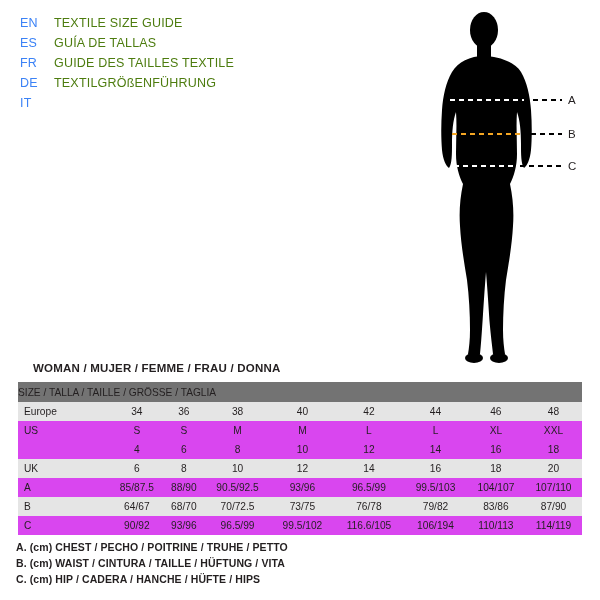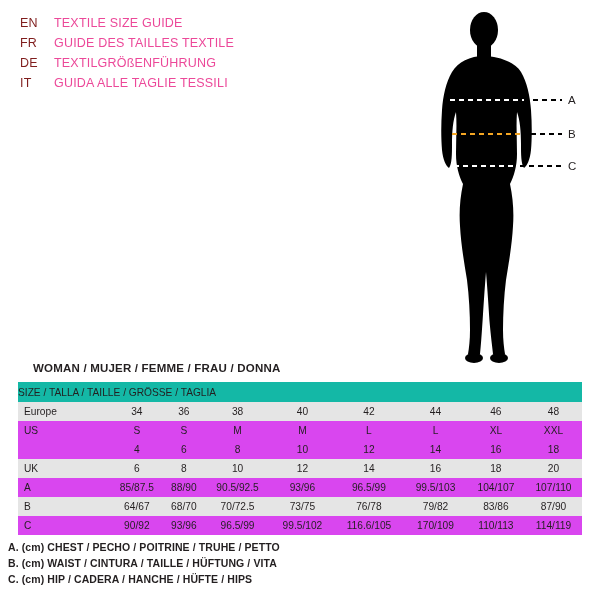--- a/index.html
+++ b/index.html
@@ -30,26 +30,26 @@
   }
   .lang-row {
     display: flex;
     align-items: baseline;
     height: 20px;
   }
   .lang-code {
     width: 34px;
     font-size: 12.5px;
     letter-spacing: 0.2px;
-    color: #7f1d1d;
+    color: #3b82f6;
   }
   .lang-title {
     font-size: 12.5px;
     letter-spacing: 0.2px;
-    color: #ec4899;
+    color: #4d7c0f;
   }
 
   
   .figure-wrap {
     position: absolute;
     left: 380px;
     top: 8px;
     width: 210px;
     height: 360px;
   }
@@ -87,38 +87,38 @@
     text-align: center;
     color: #231f20;
     font-size: 10.2px;
   }
   table.size-table td.rowlabel {
     text-align: left;
     padding-left: 6px;
     width: 86px;
   }
   tr.head-row td {
-    background: #14b8a6;
+    background: #737373;
     color: #231f20;
     font-weight: normal;
     text-align: left;
     font-size: 10.2px;
     height: 16px;
   }
   tr.shade td {
     background: #d946ef;
   }
   tr.plain td {
     background: #e5e5e5;
   }
 
   
   .legend {
     position: absolute;
-    left: 8px;
+    left: 16px;
     top: 541px;
     width: 560px;
   }
   .legend-line {
     font-size: 10.5px;
     font-weight: bold;
     letter-spacing: 0.1px;
     height: 16px;
     color: #231f20;
   }
@@ -127,30 +127,33 @@
 <body>
 
 <div class="page">
 
   <div class="lang-block">
     <div class="lang-row">
       <span class="lang-code">EN</span>
       <span class="lang-title">TEXTILE SIZE GUIDE</span>
     </div>
     <div class="lang-row">
+      <span class="lang-code">ES</span>
+      <span class="lang-title">GUÍA DE TALLAS</span>
+    </div>
+    <div class="lang-row">
       <span class="lang-code">FR</span>
       <span class="lang-title">GUIDE DES TAILLES TEXTILE</span>
     </div>
     <div class="lang-row">
       <span class="lang-code">DE</span>
       <span class="lang-title">TEXTILGRÖßENFÜHRUNG</span>
     </div>
     <div class="lang-row">
       <span class="lang-code">IT</span>
-      <span class="lang-title">GUIDA ALLE TAGLIE TESSILI</span>
     </div>
   </div>
 
   <div class="figure-wrap">
     <svg width="210" height="360" viewBox="0 0 210 360">
 
       <g fill="#000000">
 
         <ellipse cx="104" cy="22" rx="14" ry="18"></ellipse>
 
@@ -299,21 +302,21 @@
         <td>87/90</td>
       </tr>
 
       <tr class="shade">
         <td class="rowlabel">C</td>
         <td>90/92</td>
         <td>93/96</td>
         <td>96.5/99</td>
         <td>99.5/102</td>
         <td>116.6/105</td>
-        <td>170/109</td>
+        <td>106/194</td>
         <td>110/113</td>
         <td>114/119</td>
       </tr>
     </tbody>
   </table>
 
   <div class="legend">
     <div class="legend-line">A. (cm) CHEST / PECHO / POITRINE / TRUHE / PETTO</div>
     <div class="legend-line">B. (cm) WAIST / CINTURA / TAILLE / HÜFTUNG / VITA</div>
     <div class="legend-line">C. (cm) HIP / CADERA / HANCHE / HÜFTE / HIPS</div>

